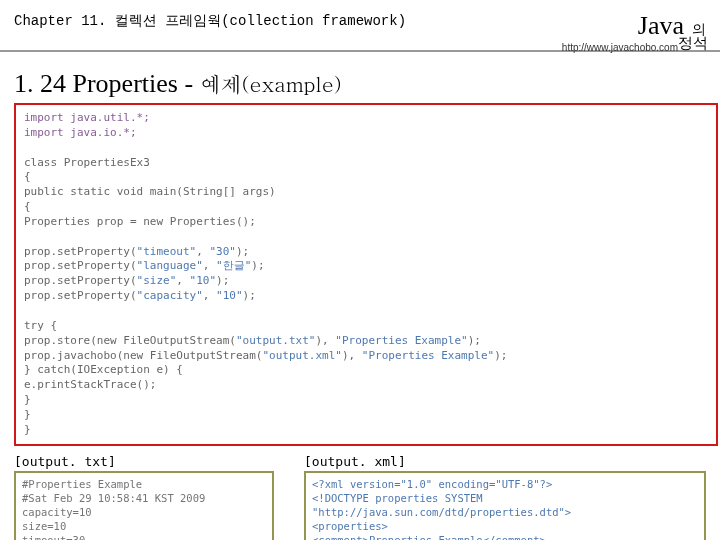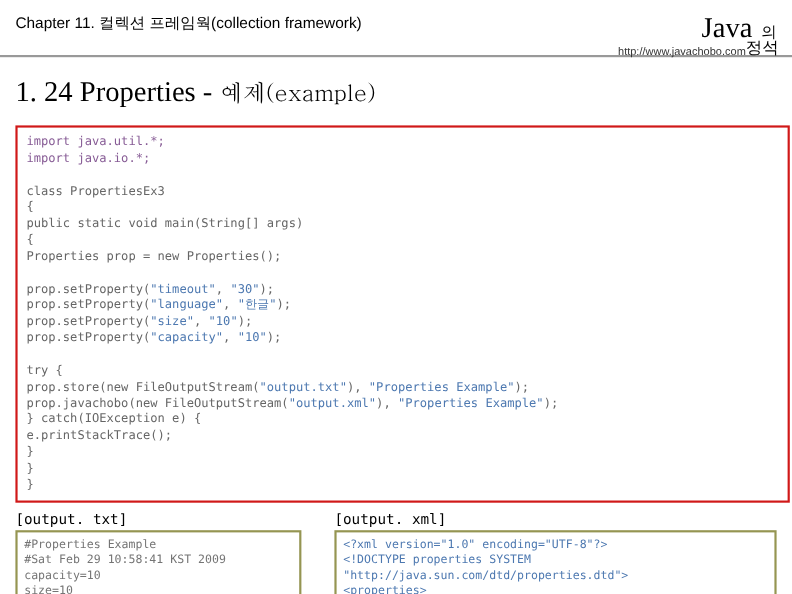--- a/index.html
+++ b/index.html
@@ -15,21 +15,21 @@
     height: 52px;
     border-bottom: 2px solid #999;
     padding: 12px 14px 0 14px;
     display: flex;
     justify-content: space-between;
     align-items: flex-start;
   }
   .chapter {
     font-size: 14px;
     color: #000;
-    font-family: Liberation Sans, sans-serif;
+    font-family: Liberation Mono, monospace;
   }
   .brand {
     text-align: right;
     line-height: 1.1;
   }
   .java {
     font-family: "Times New Roman", serif;
     font-size: 26px;
     font-weight: normal;
     display: inline;
@@ -52,21 +52,21 @@
   .sub2 {
     position: absolute;
     right: 12px;
     top: 34px;
     font-size: 15px;
     font-family: "Malgun Gothic", sans-serif;
   }
   .title {
     font-family: "Times New Roman", serif;
     font-size: 26px;
-    margin: 16px 0 15px 14px;
+    margin: 16px 0 4px 14px;
   }
   .title .kor {
     font-family: "Batang", serif;
     font-size: 21px;
   }
   .codebox {
     margin: 0 2px 8px 14px;
     border: 2px solid #c00;
     padding: 6px 8px;
     font-family: Consolas, monospace;

